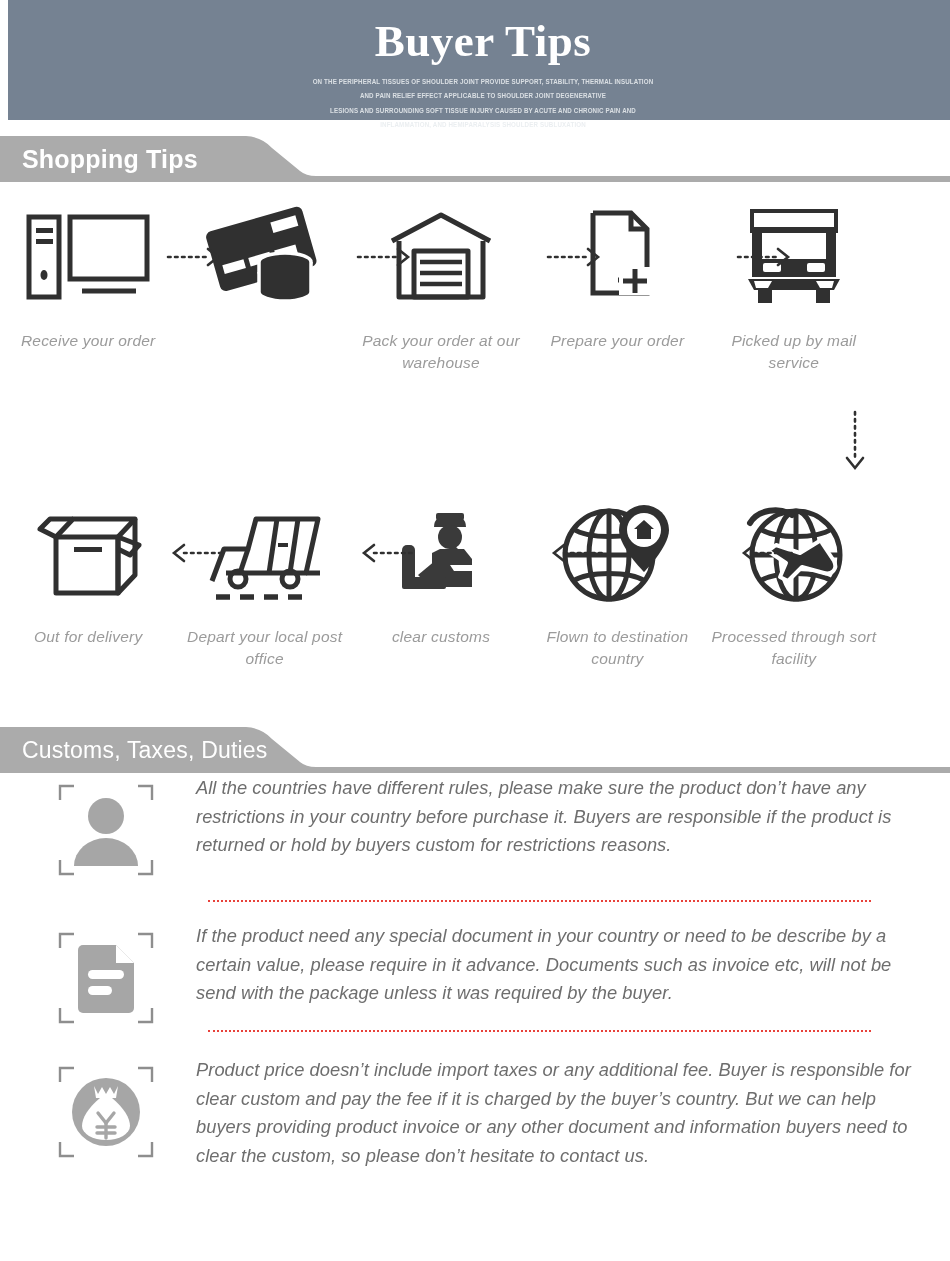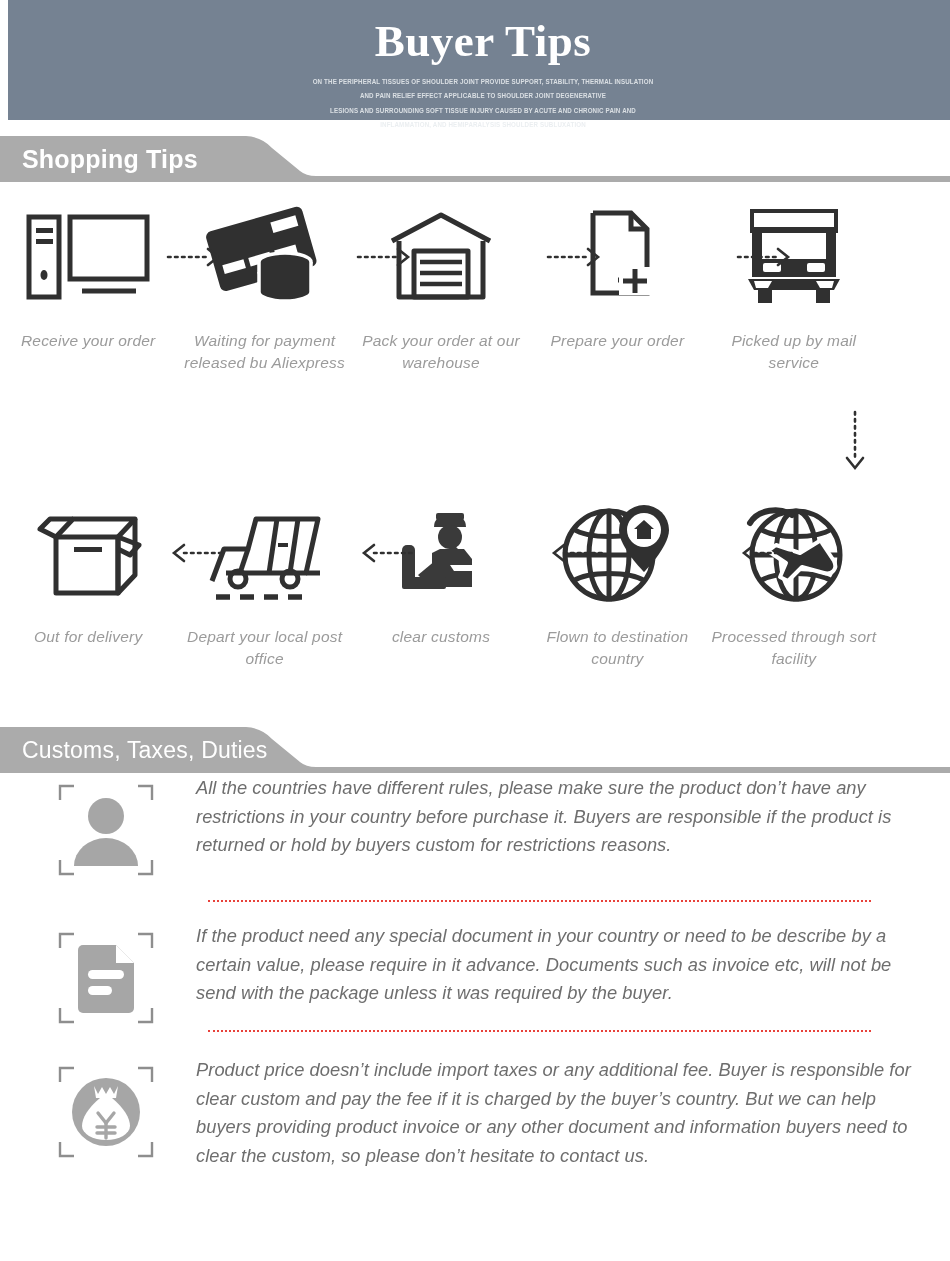--- a/index.html
+++ b/index.html
@@ -182,21 +182,20 @@
               <rect x="68" y="48" width="22" height="9" fill="#ffffff"></rect>
             </g>
             <g fill="#303030" stroke="#ffffff" stroke-width="3.5">
               <ellipse cx="79" cy="57" rx="26" ry="9"></ellipse>
               <path d="M53,57 v10 a26,9 0 0 0 52,0 v-10"></path>
               <path d="M53,67 v10 a26,9 0 0 0 52,0 v-10"></path>
               <path d="M53,77 v10 a26,9 0 0 0 52,0 v-10"></path>
             </g>
           </svg>
         </div>
-        <div class="step-label">Waiting for payment released bu Aliexpress</div>
       </div>
 
       <div class="step">
         <div class="step-icon">
           <svg width="110" height="100" viewBox="0 0 110 100">
             <g fill="none" stroke="#303030" stroke-width="5" stroke-linejoin="round">
               <path d="M6,34 L55,8 L104,34"></path>
               <path d="M13,34 L13,90 L97,90 L97,34"></path>
               <rect x="28" y="44" width="54" height="46"></rect>
             </g>

